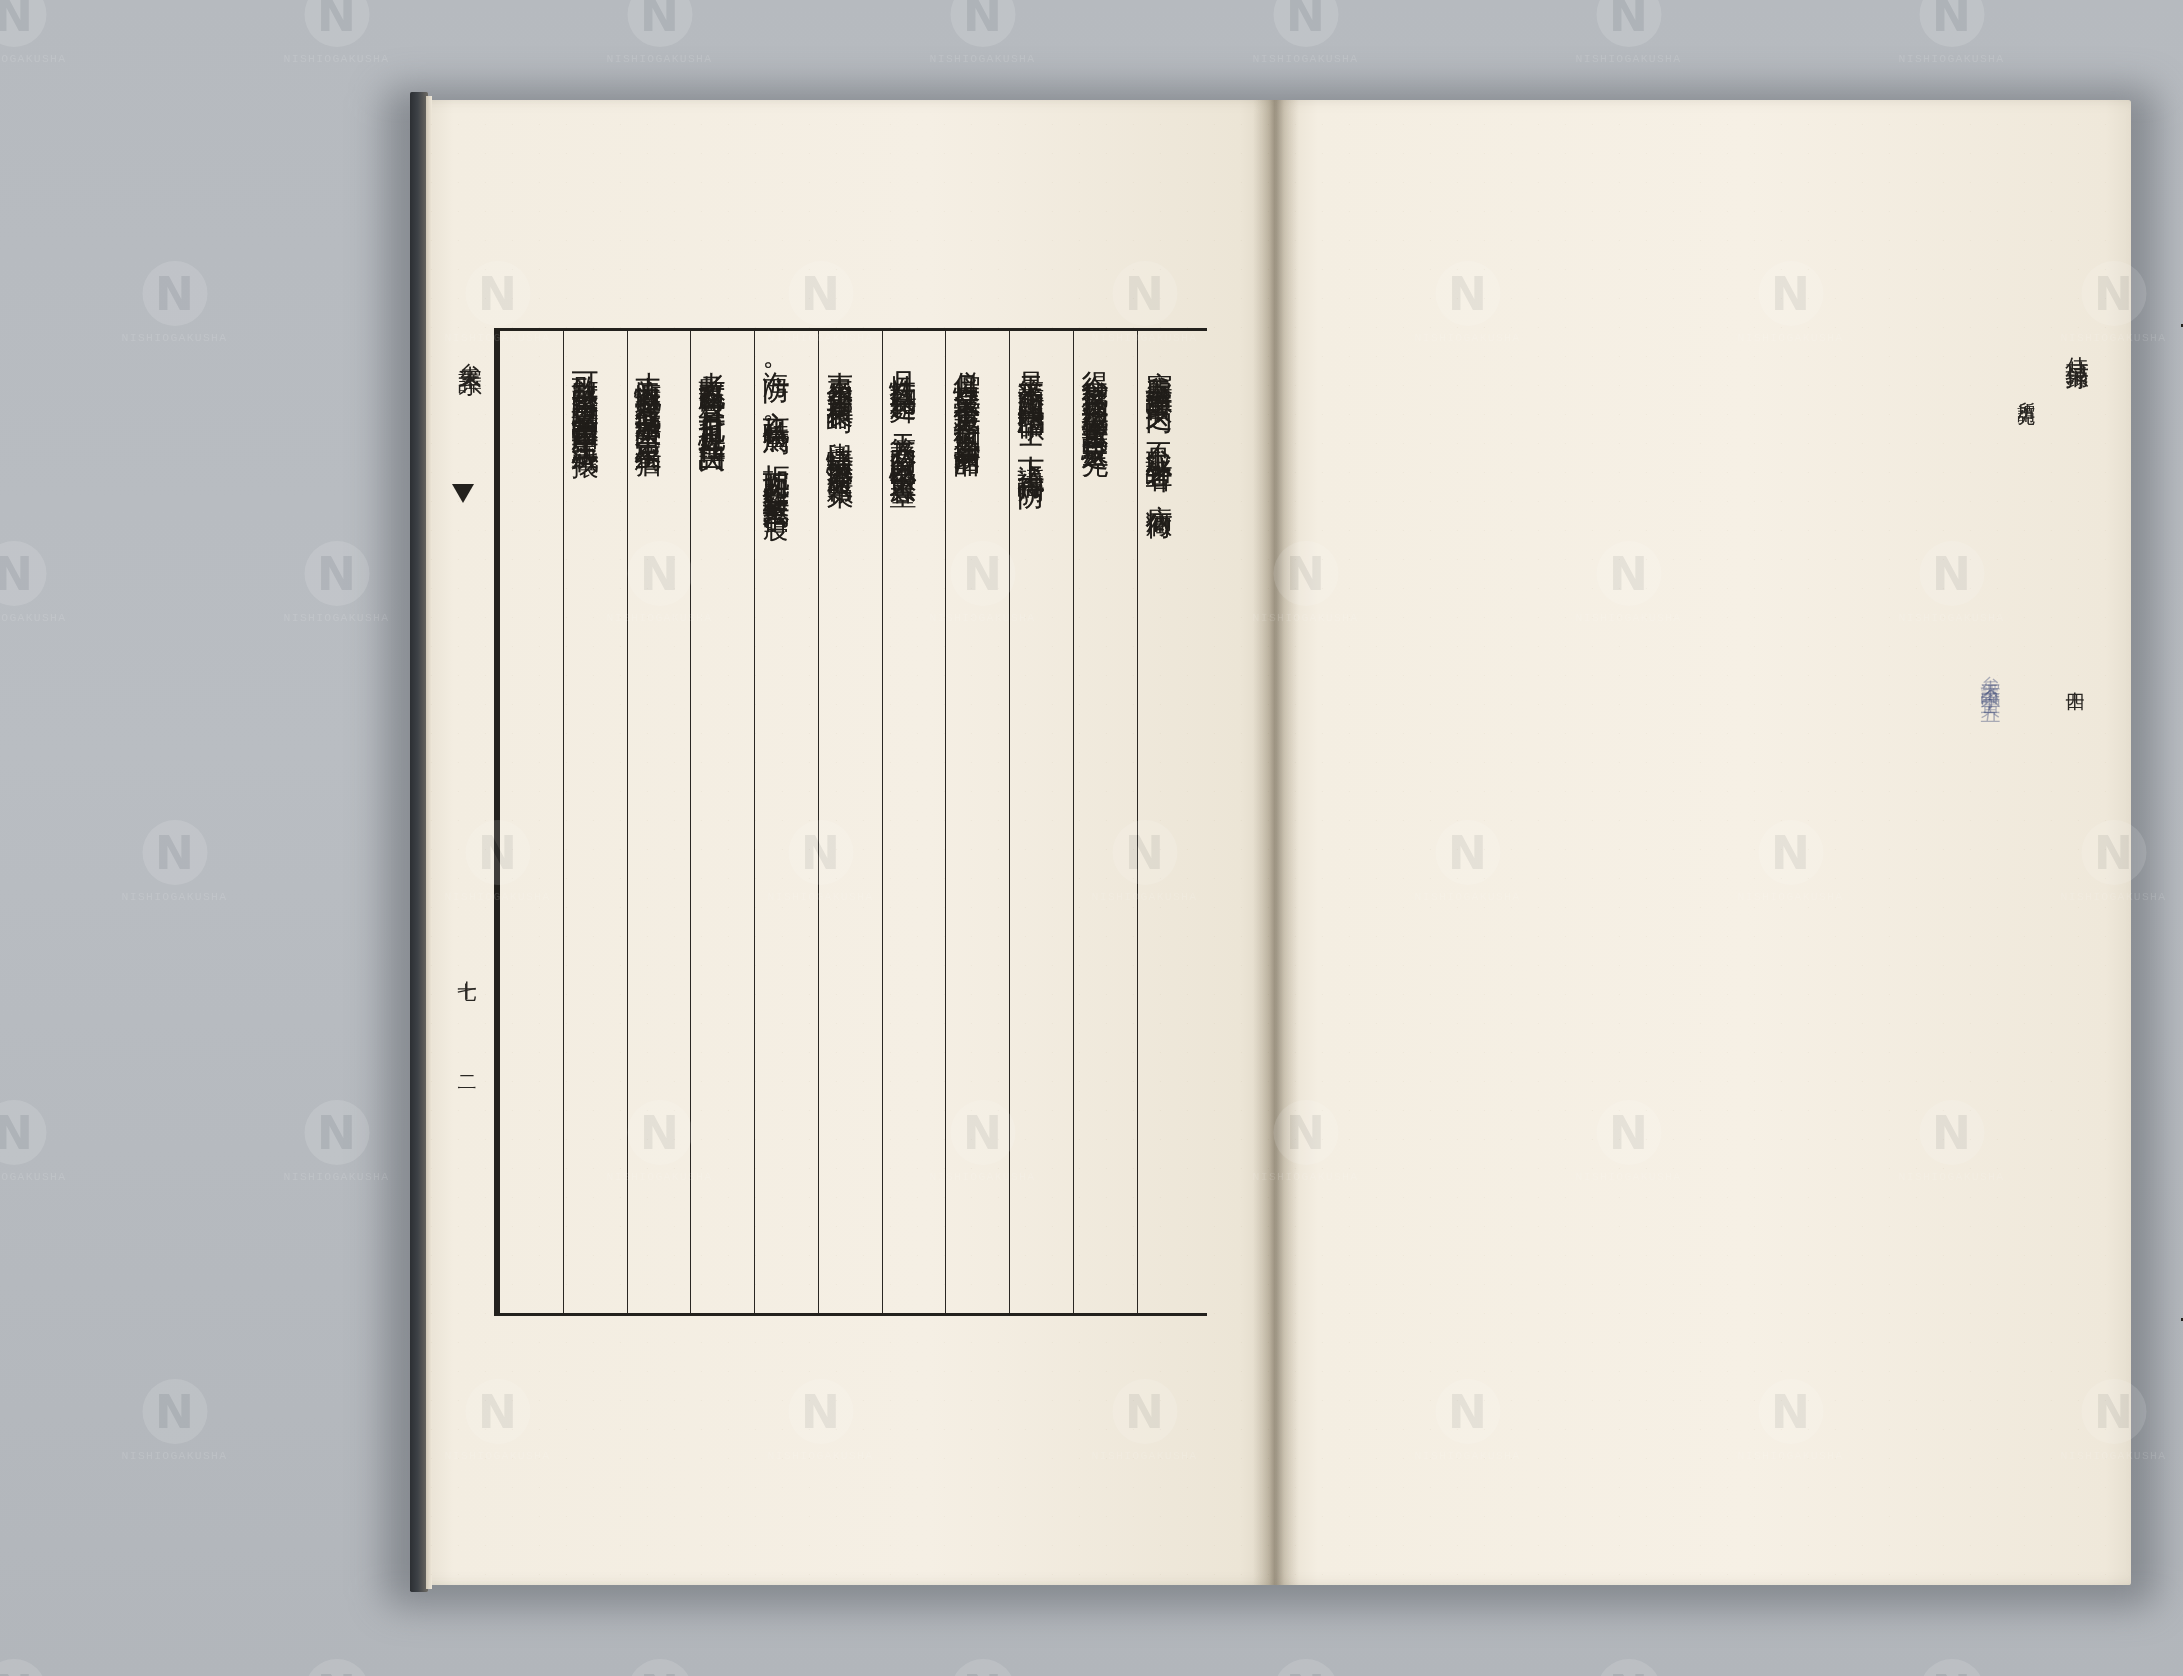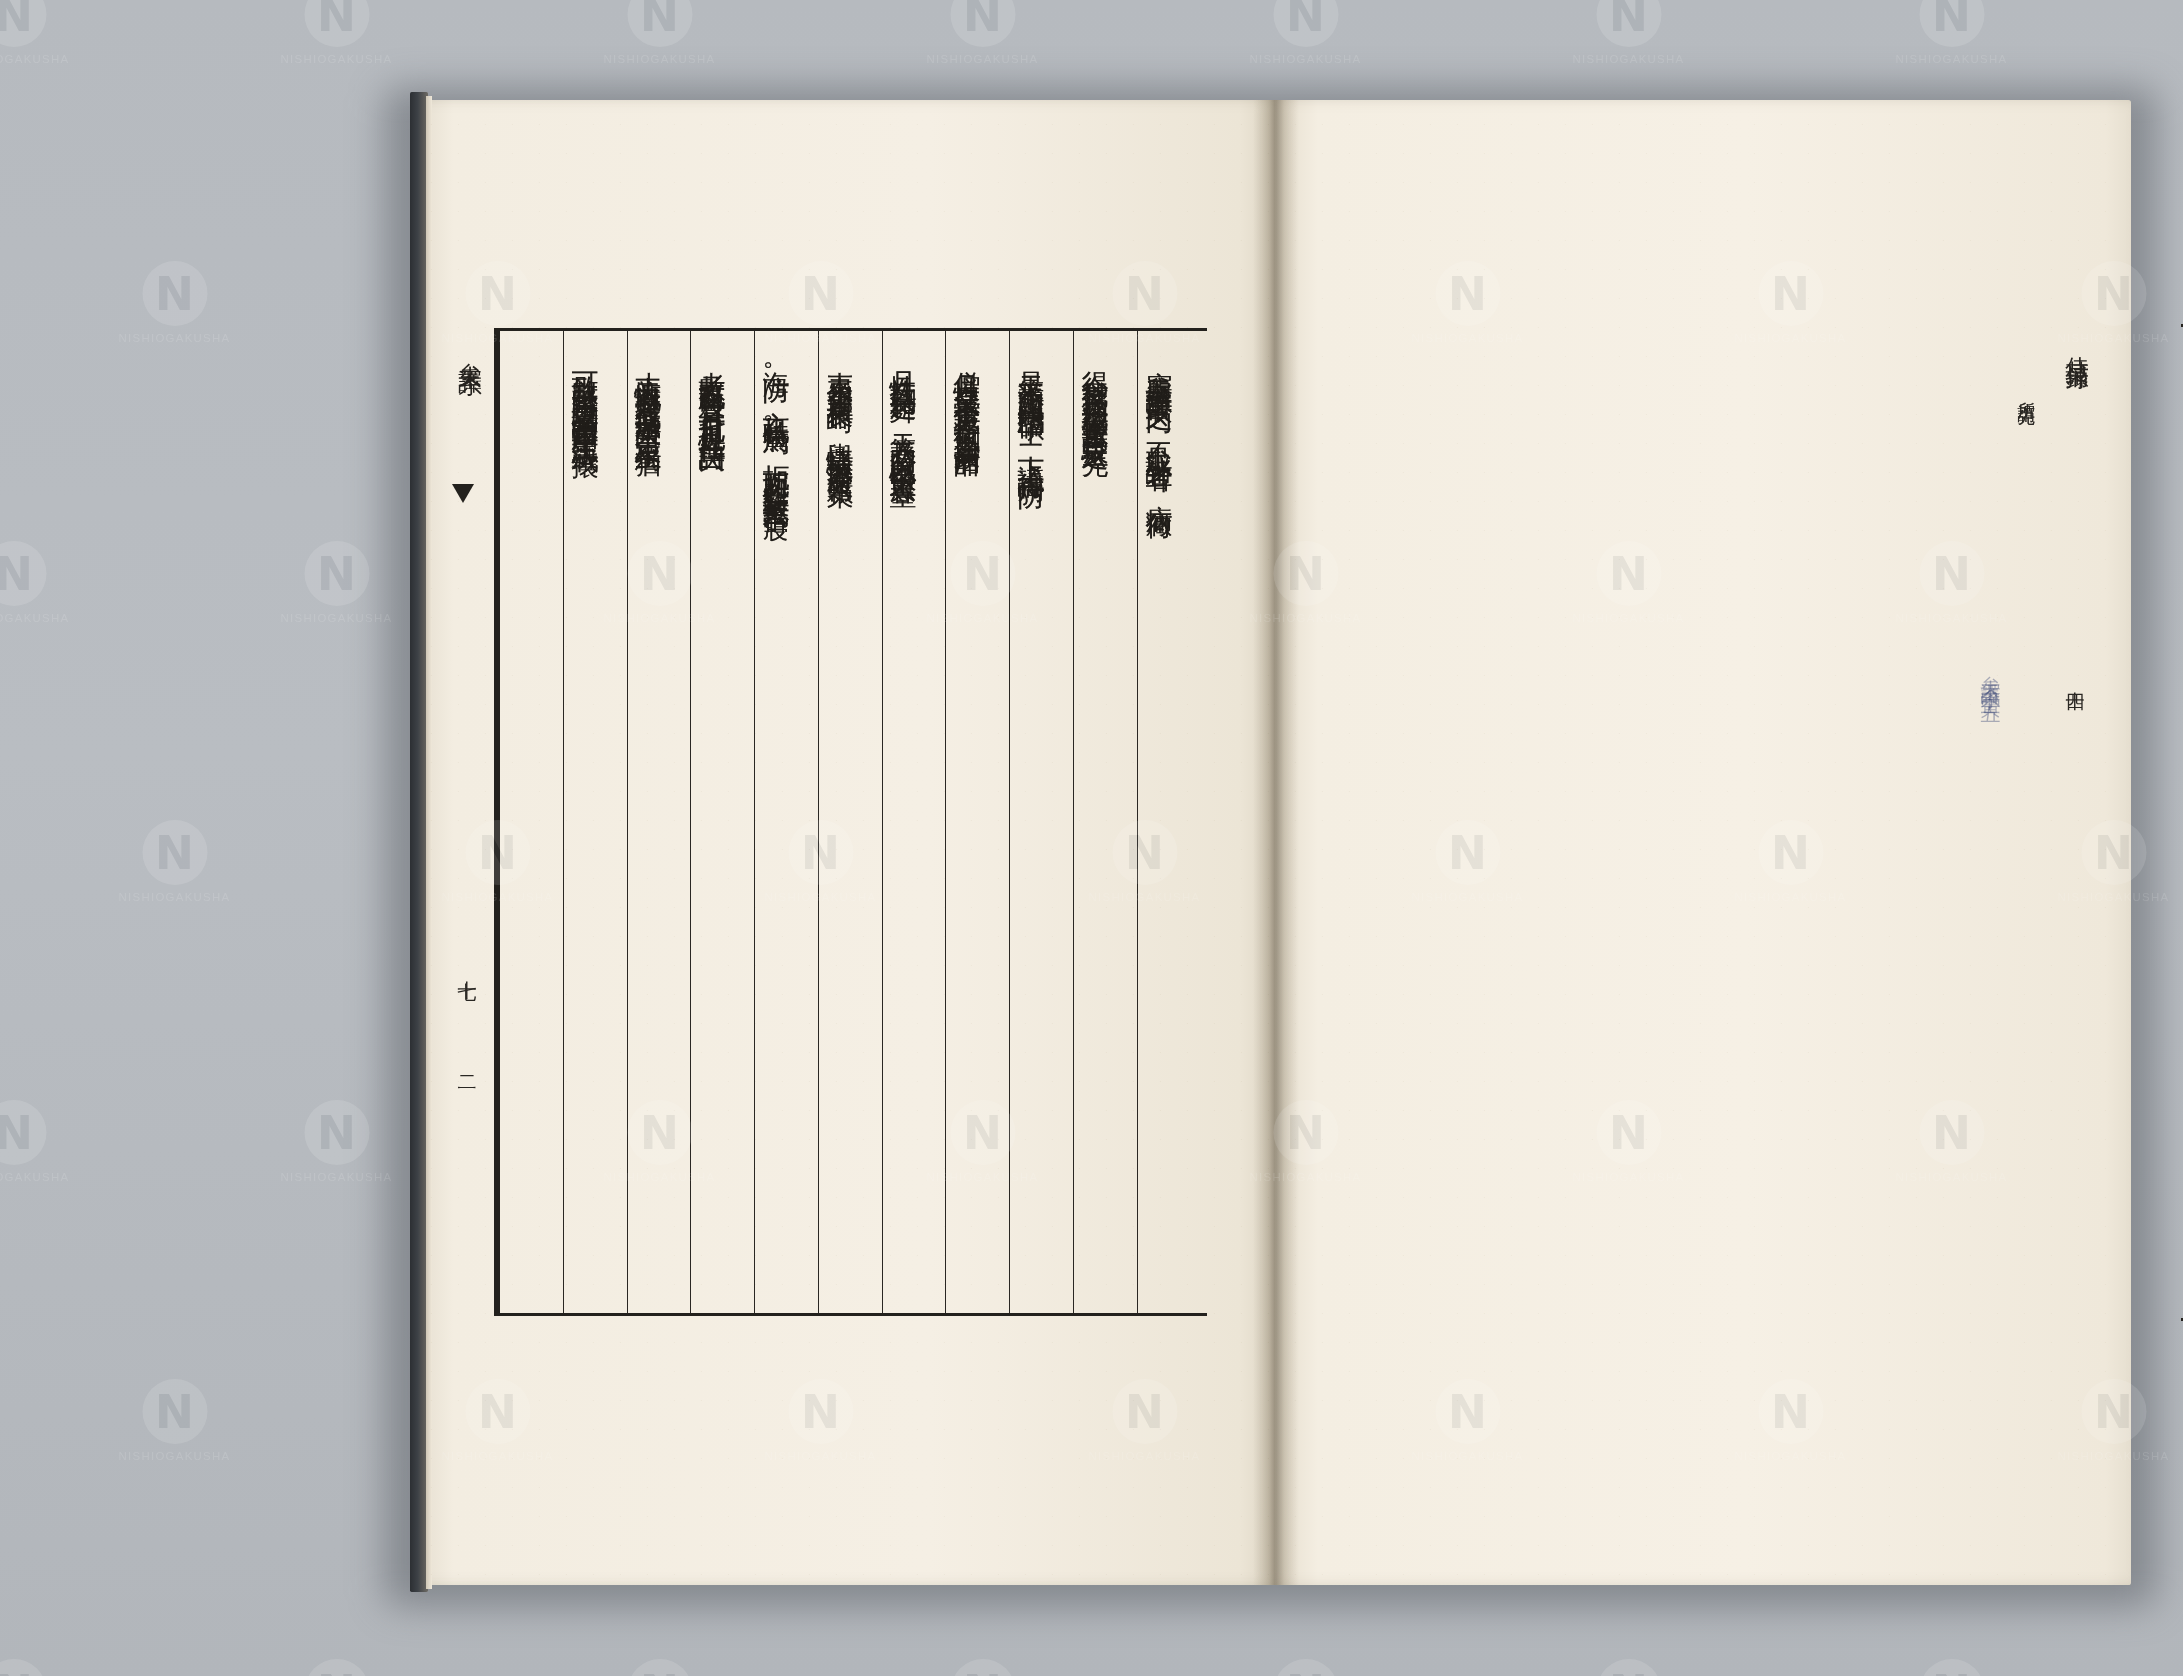--- a/index.html
+++ b/index.html
@@ -52,21 +52,21 @@
   }
   .wm .wm-text {
     position: absolute;
     left: 50%;
     top: 79px;
     transform: translateX(-50%);
     white-space: nowrap;
     color: #ffffff;
     font-size: 11.4px;
     letter-spacing: 1.3px;
-    font-family: Liberation Sans, sans-serif;
+    font-family: Liberation Mono, monospace;
   }
 
   
   #book-shadow {
     position: absolute;
     left: 384px;
     top: 87px;
     width: 1773px;
     height: 1520px;
     background: rgba(70, 74, 80, 0.42);

